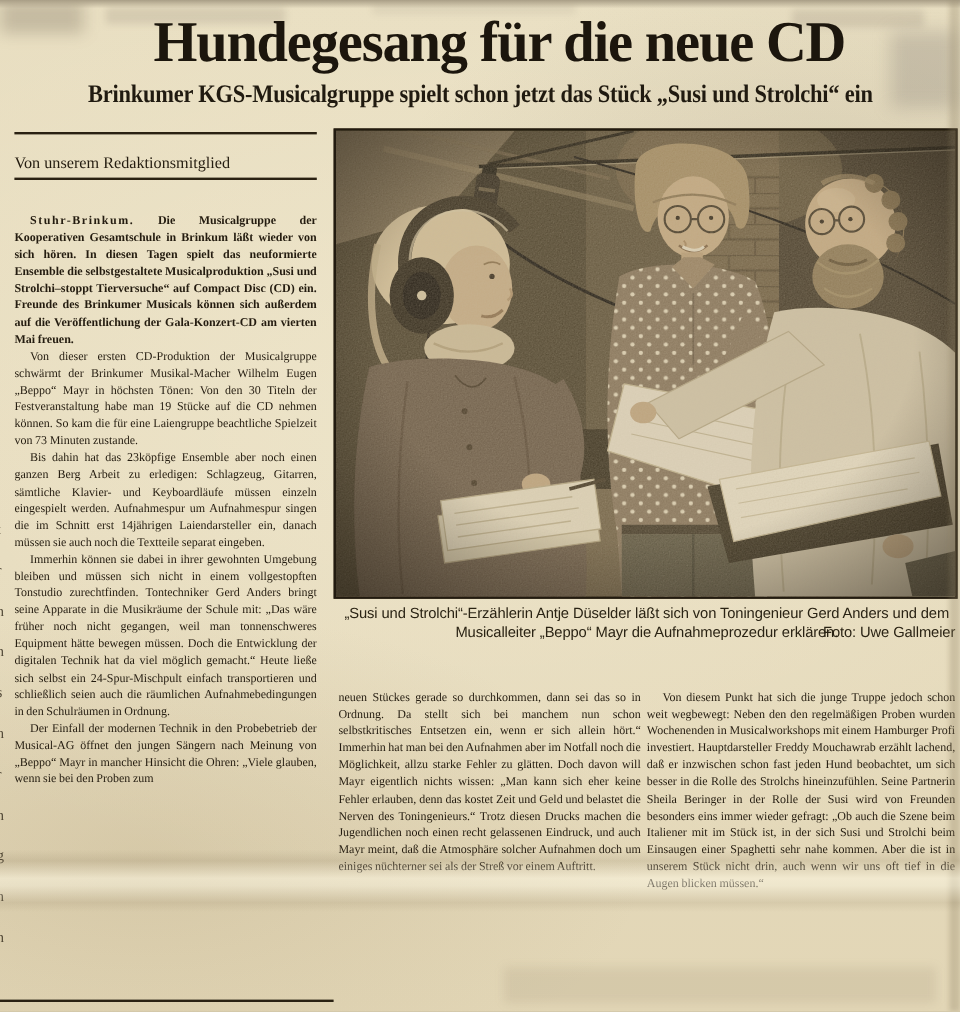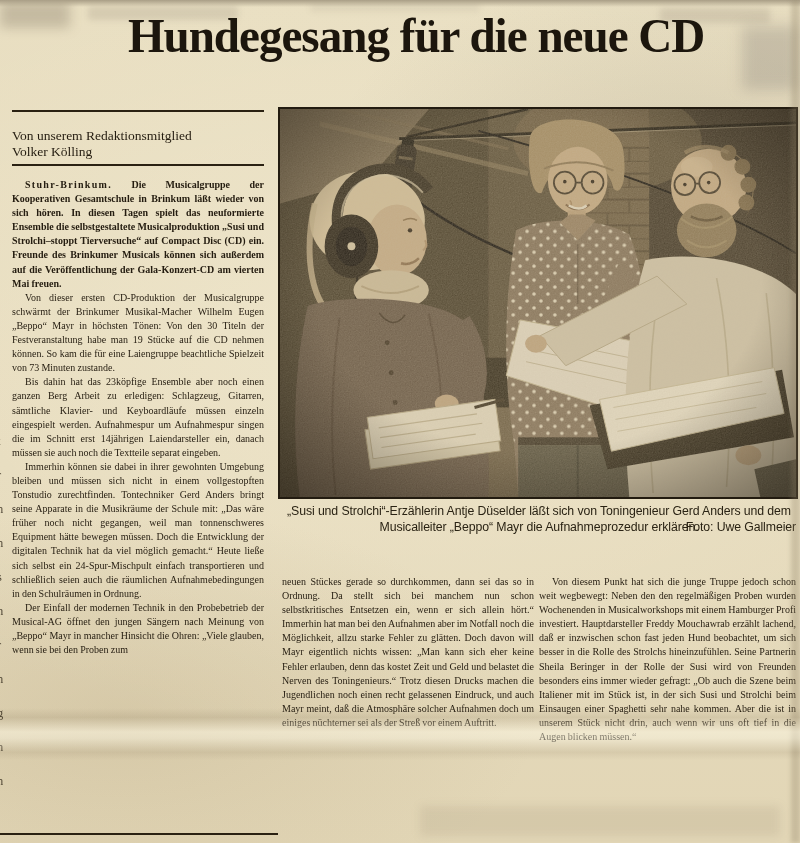--- a/index.html
+++ b/index.html
@@ -67,24 +67,26 @@
   <div class="ghost g1"></div>
   <div class="ghost g2"></div>
   <div class="ghost g3"></div>
   <div class="ghost g4"></div>
   <div class="ghost g5"></div>
   <div class="ghost g6"></div>
 
   <div class="abs headline-wrap">
     <span class="headline">Hundegesang für die neue CD</span>
   </div>
+  <div class="abs subhead-wrap">
+    <span class="subhead">Brinkumer KGS-Musicalgruppe spielt schon jetzt das Stück „Susi und Strolchi“ ein</span>
+  </div>
 
   <div class="abs byline">
     <span>Von unserem Redaktionsmitglied</span>
-    <span>Volker Kölling</span>
   </div>
 
   <div class="abs col col-left">
     <p class="para bold"><span class="lead">Stuhr-Brinkum.</span> <span>Die Musicalgruppe der Kooperativen Gesamtschule in Brinkum läßt wieder von sich hören. In diesen Tagen spielt das neuformierte Ensemble die selbstgestaltete Musicalproduktion „Susi und Strolchi–stoppt Tierversuche“ auf Compact Disc (CD) ein. Freunde des Brinkumer Musicals können sich außerdem auf die Veröffentlichung der Gala-Konzert-CD am vierten Mai freuen.</span></p>
     <p class="para">Von dieser ersten CD-Produktion der Musicalgruppe schwärmt der Brinkumer Musikal-Macher Wilhelm Eugen „Beppo“ Mayr in höchsten Tönen: Von den 30 Titeln der Festveranstaltung habe man 19 Stücke auf die CD nehmen können. So kam die für eine Laiengruppe beachtliche Spielzeit von 73 Minuten zustande.</p>
     <p class="para">Bis dahin hat das 23köpfige Ensemble aber noch einen ganzen Berg Arbeit zu erledigen: Schlagzeug, Gitarren, sämtliche Klavier- und Keyboardläufe müssen einzeln eingespielt werden. Aufnahmespur um Aufnahmespur singen die im Schnitt erst 14jährigen Laiendarsteller ein, danach müssen sie auch noch die Textteile separat eingeben.</p>
     <p class="para">Immerhin können sie dabei in ihrer gewohnten Umgebung bleiben und müssen sich nicht in einem vollgestopften Tonstudio zurechtfinden. Tontechniker Gerd Anders bringt seine Apparate in die Musikräume der Schule mit: „Das wäre früher noch nicht gegangen, weil man tonnenschweres Equipment hätte bewegen müssen. Doch die Entwicklung der digitalen Technik hat da viel möglich gemacht.“ Heute ließe sich selbst ein 24-Spur-Mischpult einfach transportieren und schließlich seien auch die räumlichen Aufnahmebedingungen in den Schulräumen in Ordnung.</p>
     <p class="para">Der Einfall der modernen Technik in den Probebetrieb der Musical-AG öffnet den jungen Sängern nach Meinung von „Beppo“ Mayr in mancher Hinsicht die Ohren: „Viele glauben, wenn sie bei den Proben zum</p>
   </div>
 

